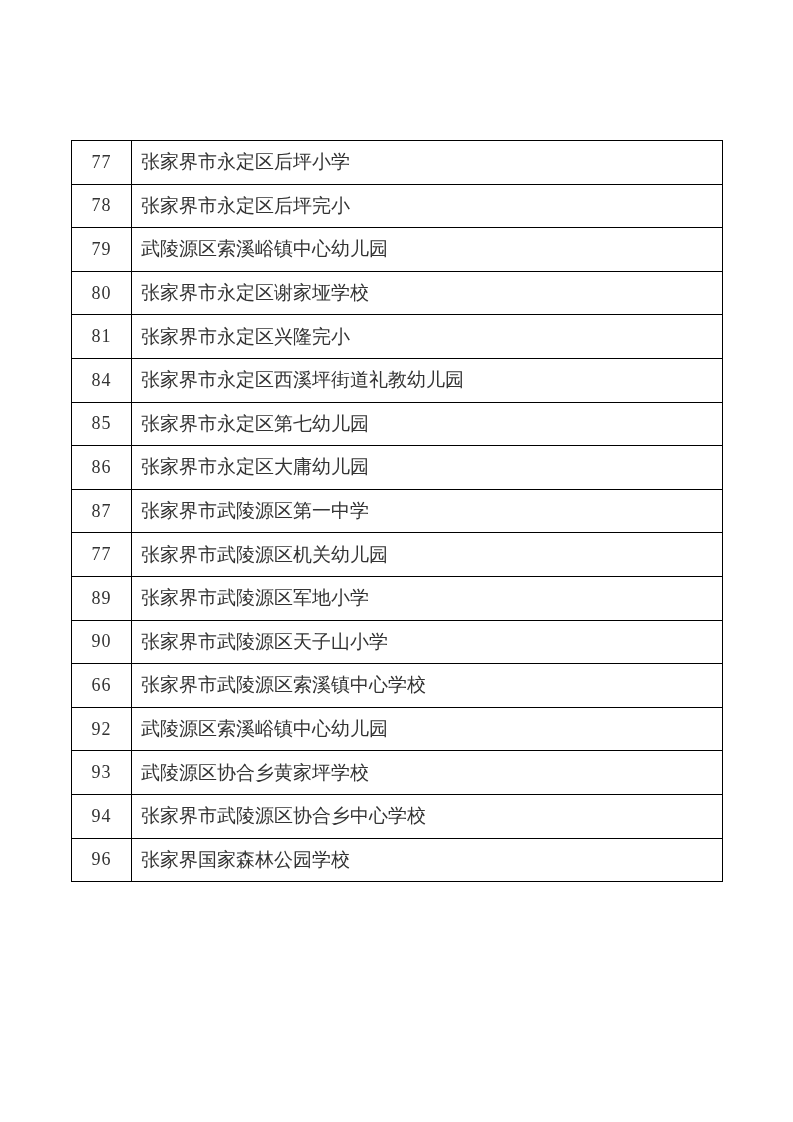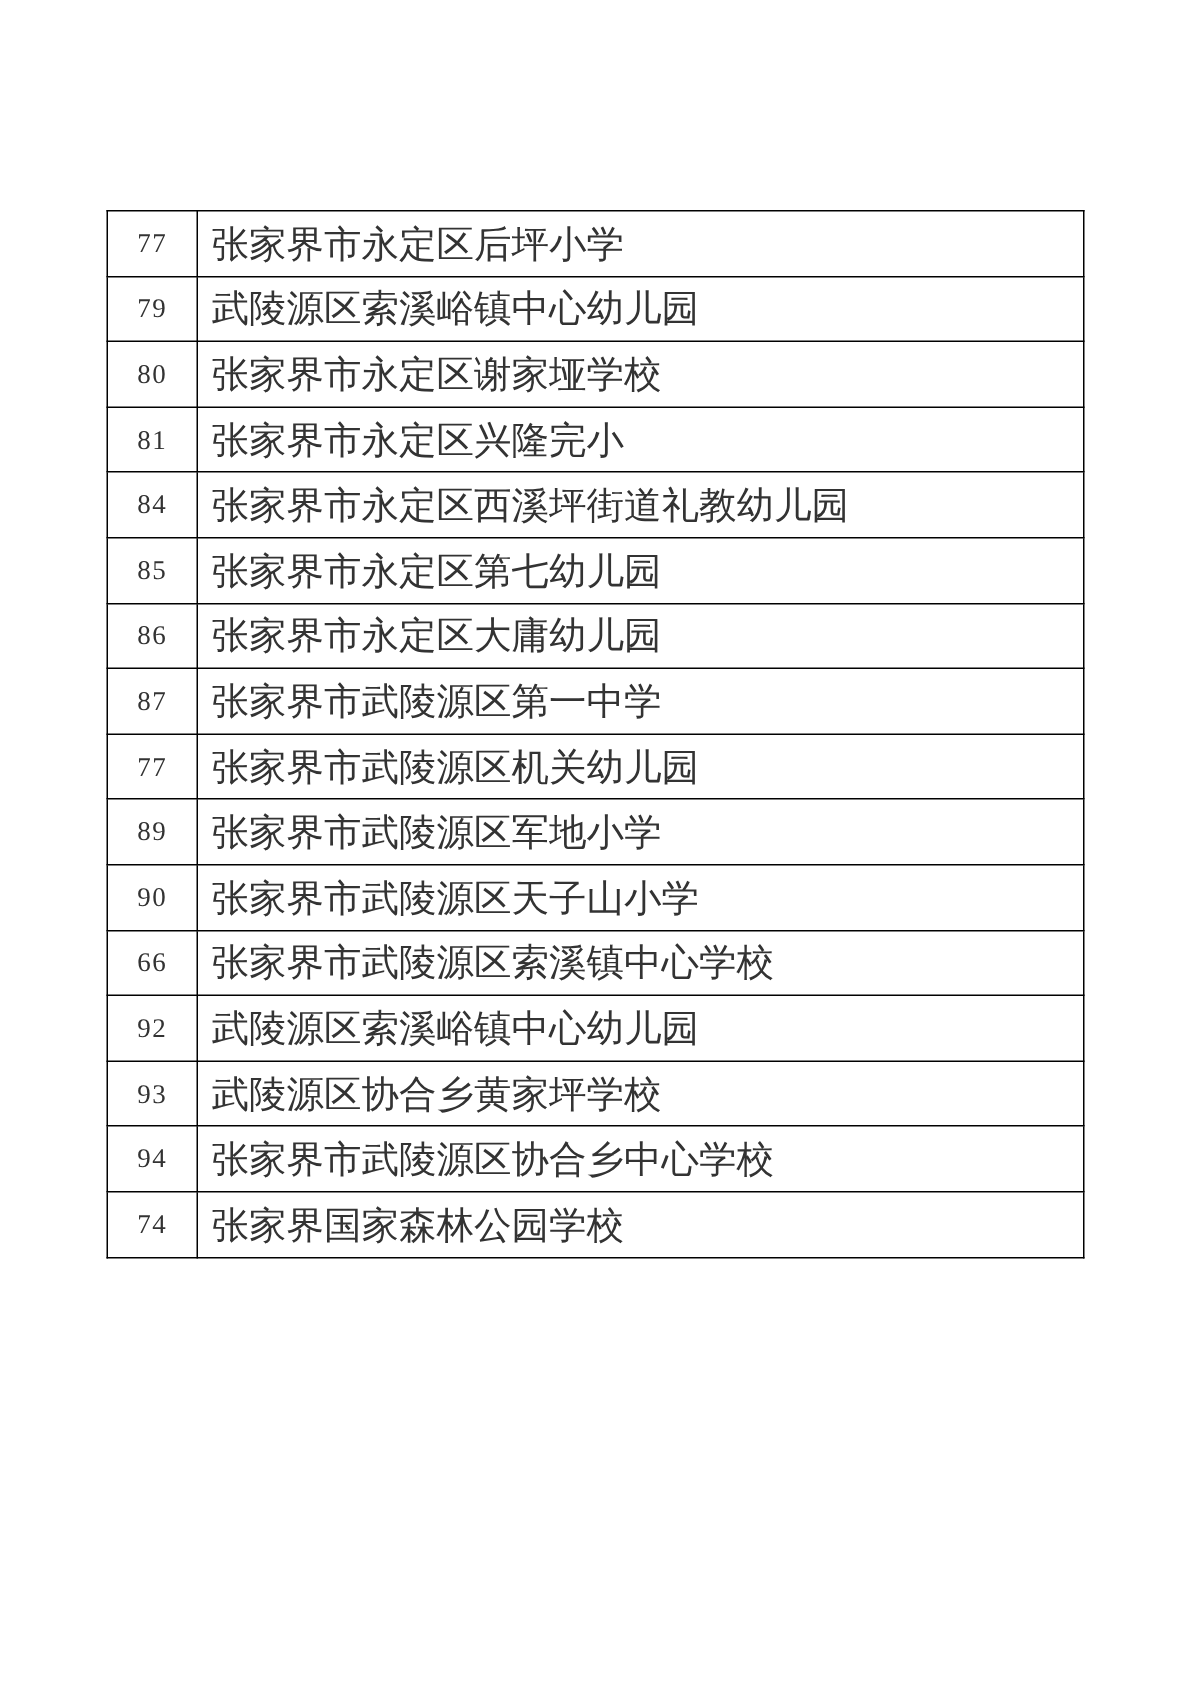--- a/index.html
+++ b/index.html
@@ -32,34 +32,38 @@
     white-space: nowrap;
   }
   td.cell-num {
     width: 57px;
     text-align: center;
     font-size: 18px;
     letter-spacing: 1px;
   }
   td.cell-name {
     padding-left: 9px;
-    font-size: 25px;
+    font-size: 19px;
   }
 </style>
 </head>
 <body>
 
 <div class="page">
   <table class="school-table">
     <tbody id="table-body">
   <tr>
     <td class="cell-num">77</td>
     <td class="cell-name">张家界市永定区后坪小学</td>
   </tr>
 
+  <tr>
+    <td class="cell-num">78</td>
+    <td class="cell-name">张家界市永定区后坪完小</td>
+  </tr>
 
   <tr>
     <td class="cell-num">79</td>
     <td class="cell-name">武陵源区索溪峪镇中心幼儿园</td>
   </tr>
 
   <tr>
     <td class="cell-num">80</td>
     <td class="cell-name">张家界市永定区谢家垭学校</td>
   </tr>
@@ -121,18 +125,18 @@
     <td class="cell-name">武陵源区协合乡黄家坪学校</td>
   </tr>
 
   <tr>
     <td class="cell-num">94</td>
     <td class="cell-name">张家界市武陵源区协合乡中心学校</td>
   </tr>
 
 
   <tr>
-    <td class="cell-num">74</td>
+    <td class="cell-num">96</td>
     <td class="cell-name">张家界国家森林公园学校</td>
   </tr>
 </tbody>
   </table>
 </div>
 
 </body></html>

